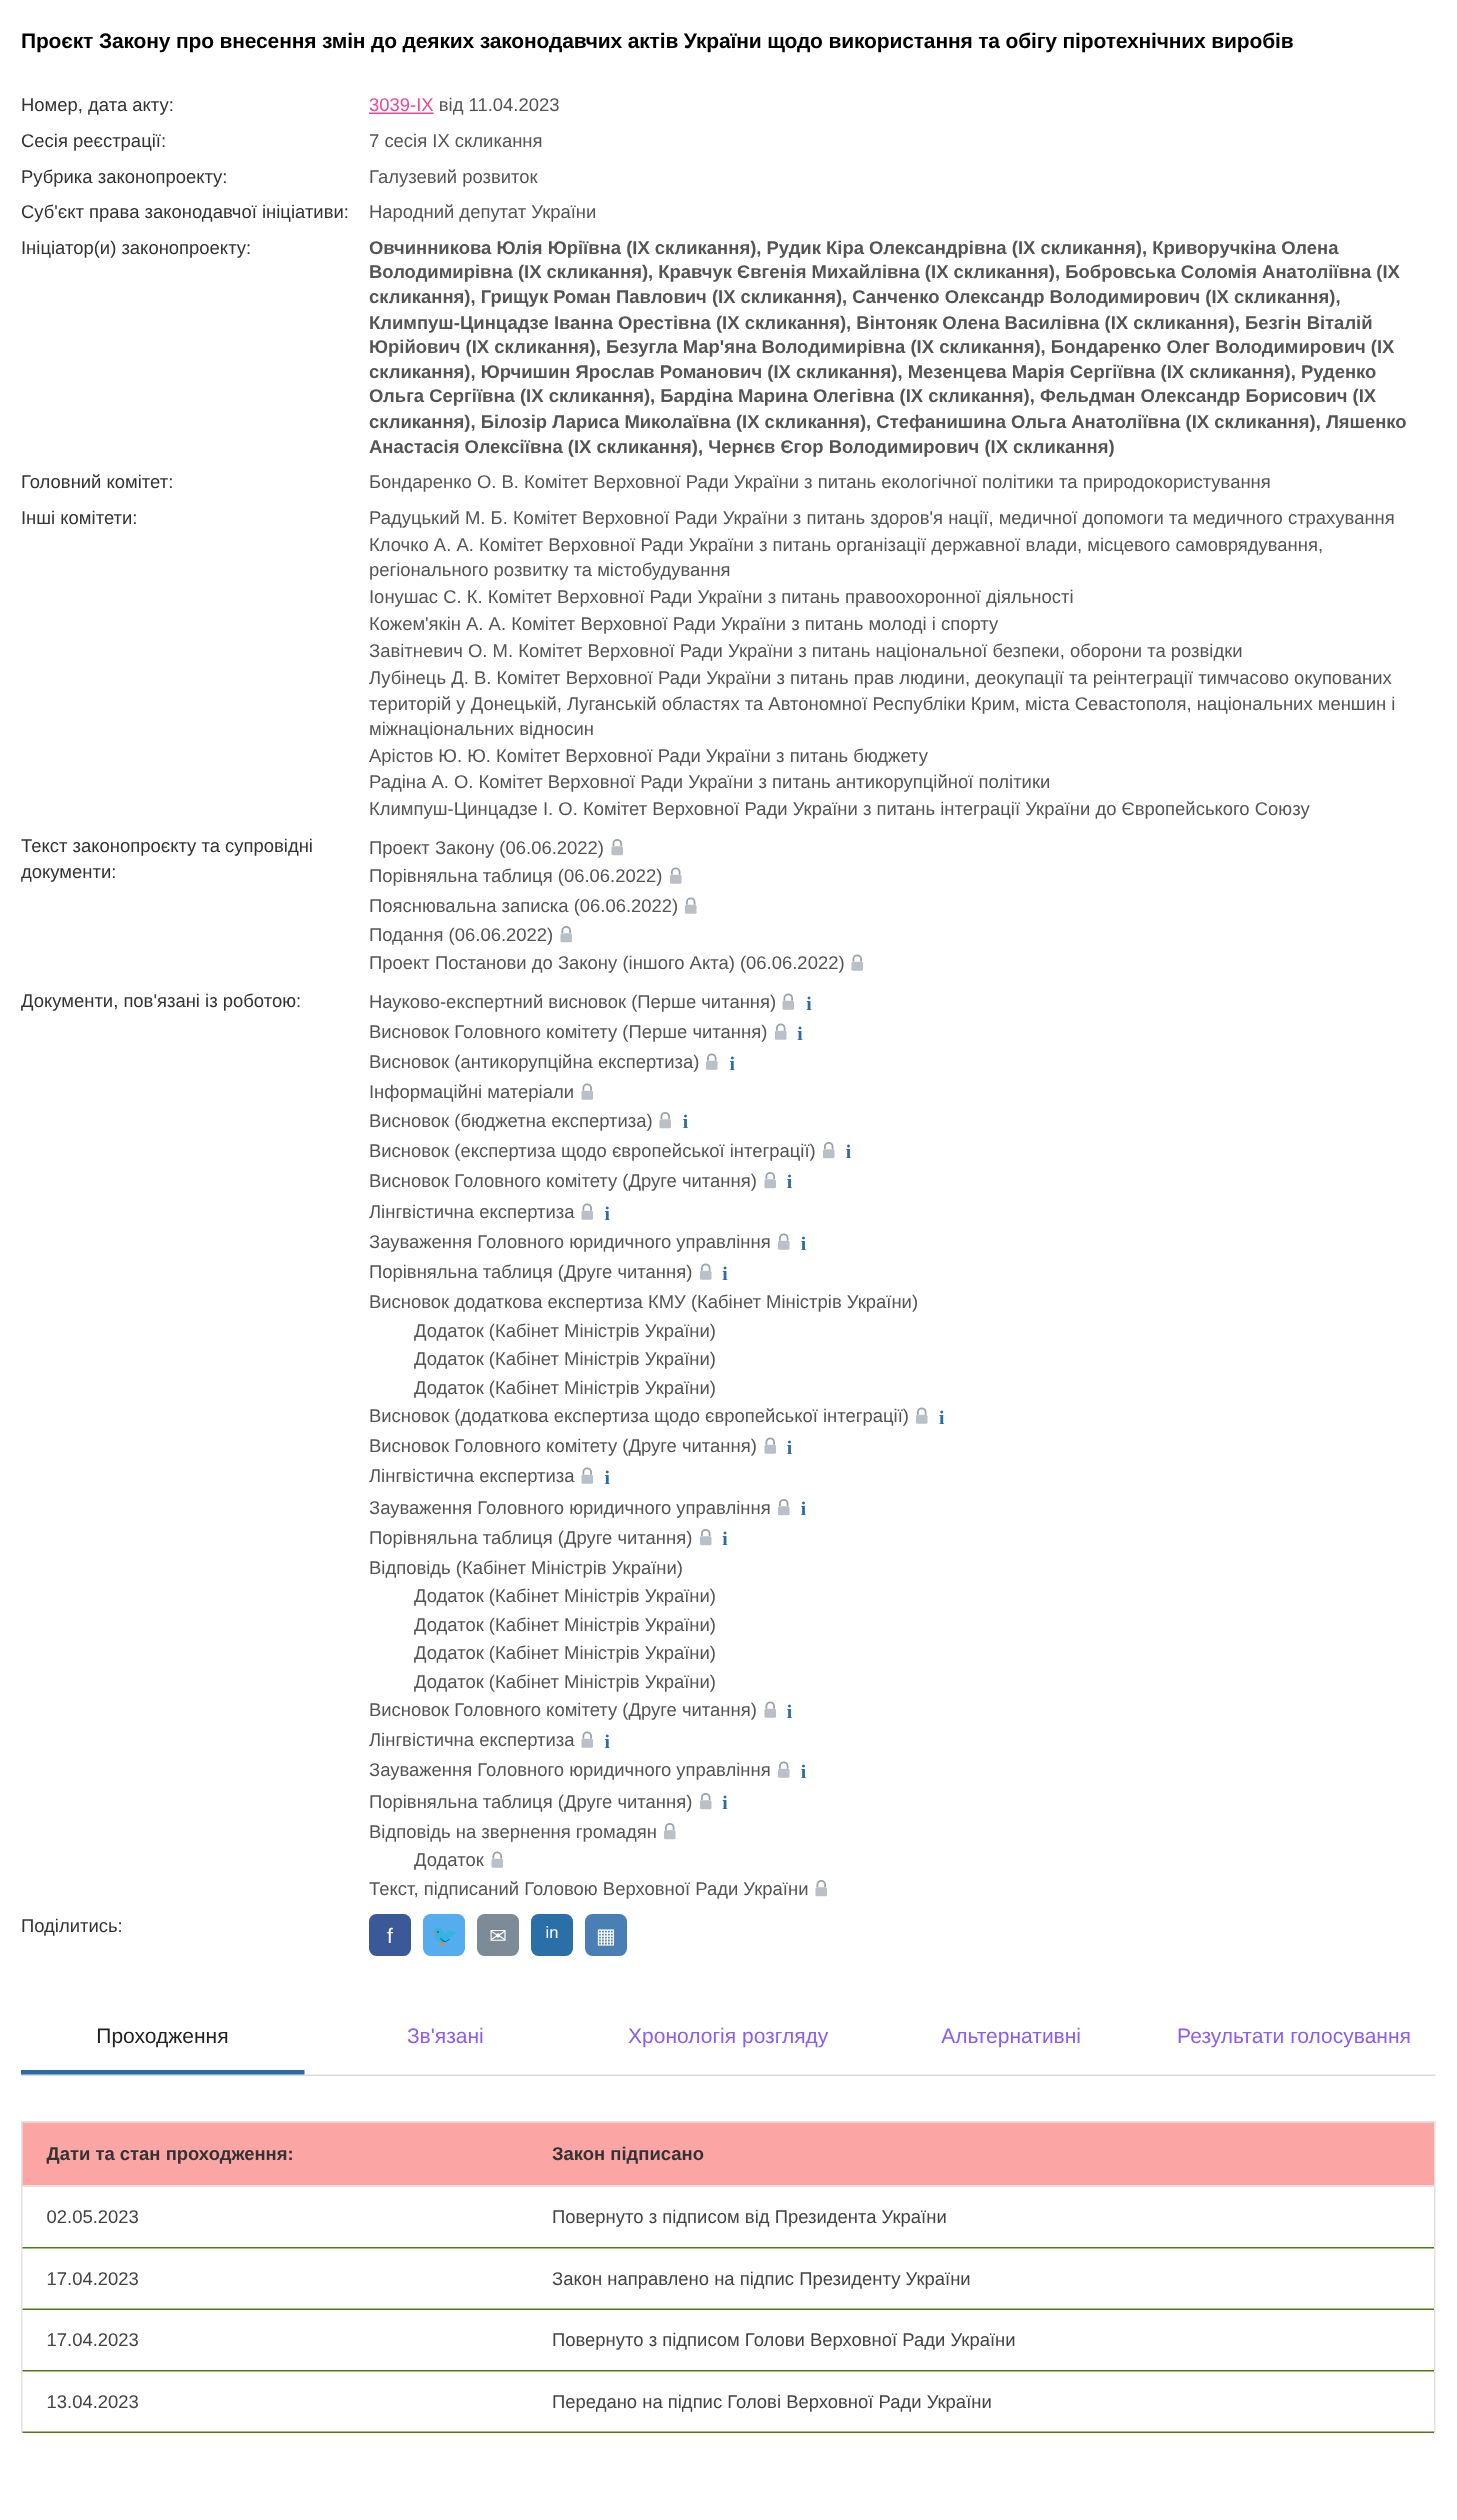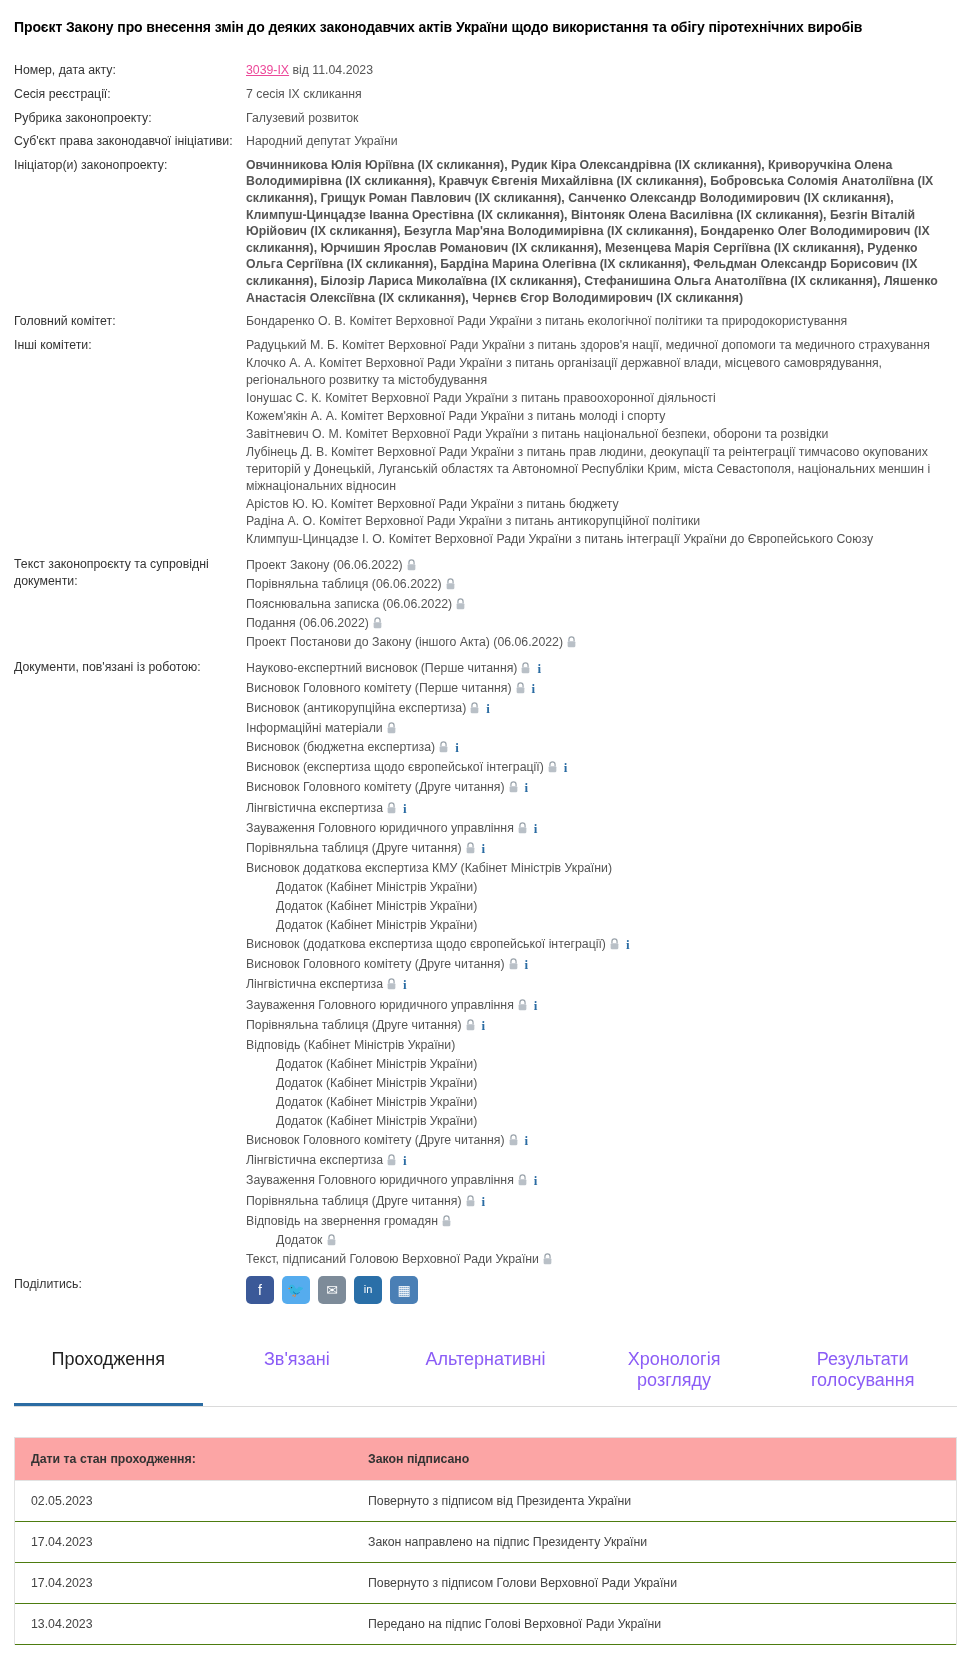--- a/index.html
+++ b/index.html
@@ -126,21 +126,21 @@
   }
   .sbtn.fb { background: #3b5998; }
   .sbtn.tw { background: #55acee; }
   .sbtn.mail { background: #7d8b99; }
   .sbtn.li { background: #2a6fa8; }
   .sbtn.qr { background: #4a7fb5; }
   .tabs {
     display: flex;
     border-bottom: 1px solid #dadada;
     margin-top: 22px;
-    font-size: 18px;
+    font-size: 14px;
   }
   .tab {
     padding: 16px 10px 15px 10px;
     color: #8b5cf6;
     cursor: pointer;
     text-align: center;
     flex: 1;
   }
   .tab.active {
     color: #222222;
@@ -360,22 +360,22 @@
               <div class="sbtn qr">▦</div>
             </div>
       </td>
     </tr>
   </tbody>
     </table>
 
   <div class="tabs" id="tabs">
       <div class="tab active">Проходження</div>
       <div class="tab">Зв'язані</div>
+      <div class="tab">Хронологія розгляду</div>
       <div class="tab">Альтернативні</div>
-      <div class="tab">Хронологія розгляду</div>
       <div class="tab">Результати голосування</div>
     </div>
 </div>
 
 <div class="panel">
   <table class="passage">
     <thead>
       <tr>
         <th class="col-date">Дати та стан проходження:</th>
         <th>Закон підписано</th>

